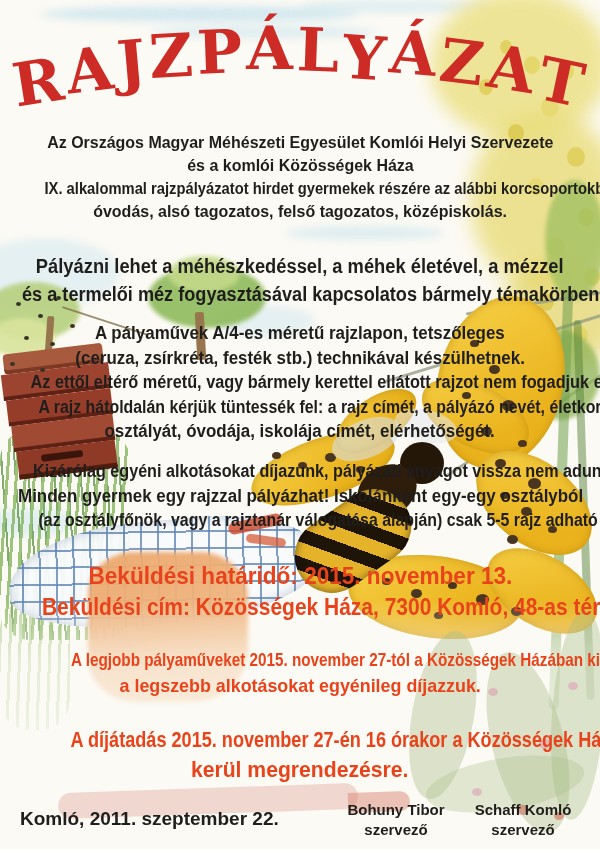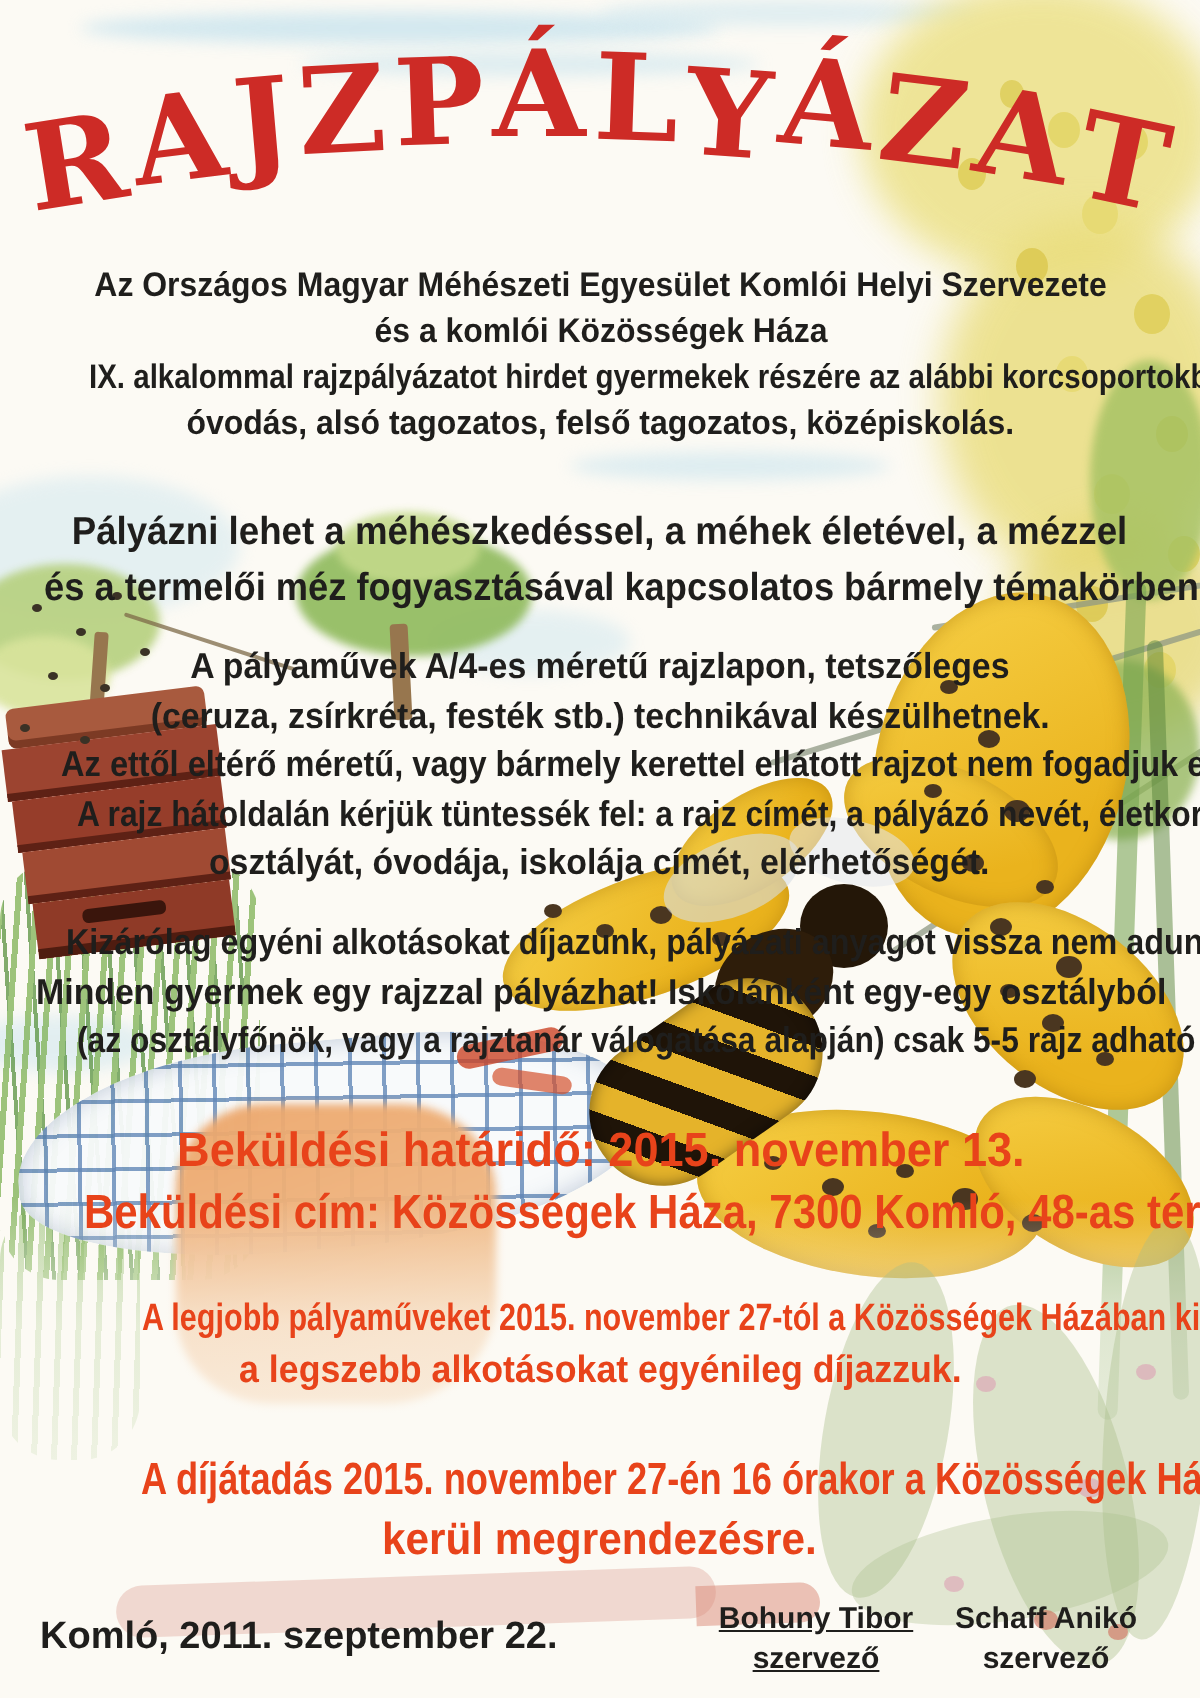--- a/index.html
+++ b/index.html
@@ -30,21 +30,21 @@
   }
   .intro .line{font-size:17px;line-height:23px;}
   .theme .line{font-size:19.5px;line-height:28px;}
   .rules .line{font-size:18px;line-height:24.5px;}
   .conditions .line{font-size:18px;line-height:24.5px;}
   .deadline .line{font-size:24px;line-height:31px;color:#e8431a;}
   .exhibition .line{font-size:19px;line-height:26px;color:#e8431a;}
   .ceremony .line{font-size:22.5px;line-height:30px;color:#e8431a;}
   #footer-date{position:absolute;left:20px;top:808px;font-size:19px;font-weight:700;white-space:nowrap;}
   .organizer{position:absolute;width:130px;text-align:center;font-weight:700;font-size:15px;line-height:20px;}
-  #organizer-1{left:343px;top:800px;text-decoration:underline;}
+  #organizer-1{left:331px;top:800px;}
   #organizer-2{left:458px;top:800px;}
 </style>
 </head>
 <body>
 
 <div id="poster">
 
   <div id="artwork">
 
     <div class="art wash" style="left:40px;top:6px;width:320px;height:16px;opacity:.8;"></div>
@@ -174,17 +174,17 @@
       <div class="line" style="transform: scaleX(0.94);">kerül megrendezésre.</div>
     </div>
 
     <div id="footer-date">Komló, 2011. szeptember 22.</div>
 
     <div class="organizer" id="organizer-1">
       <div>Bohuny Tibor</div>
       <div>szervező</div>
     </div>
     <div class="organizer" id="organizer-2">
-      <div>Schaff Anikó</div>
+      <div>Schaff Komló</div>
       <div>szervező</div>
     </div>
   </div>
 </div>
 
 </body></html>

